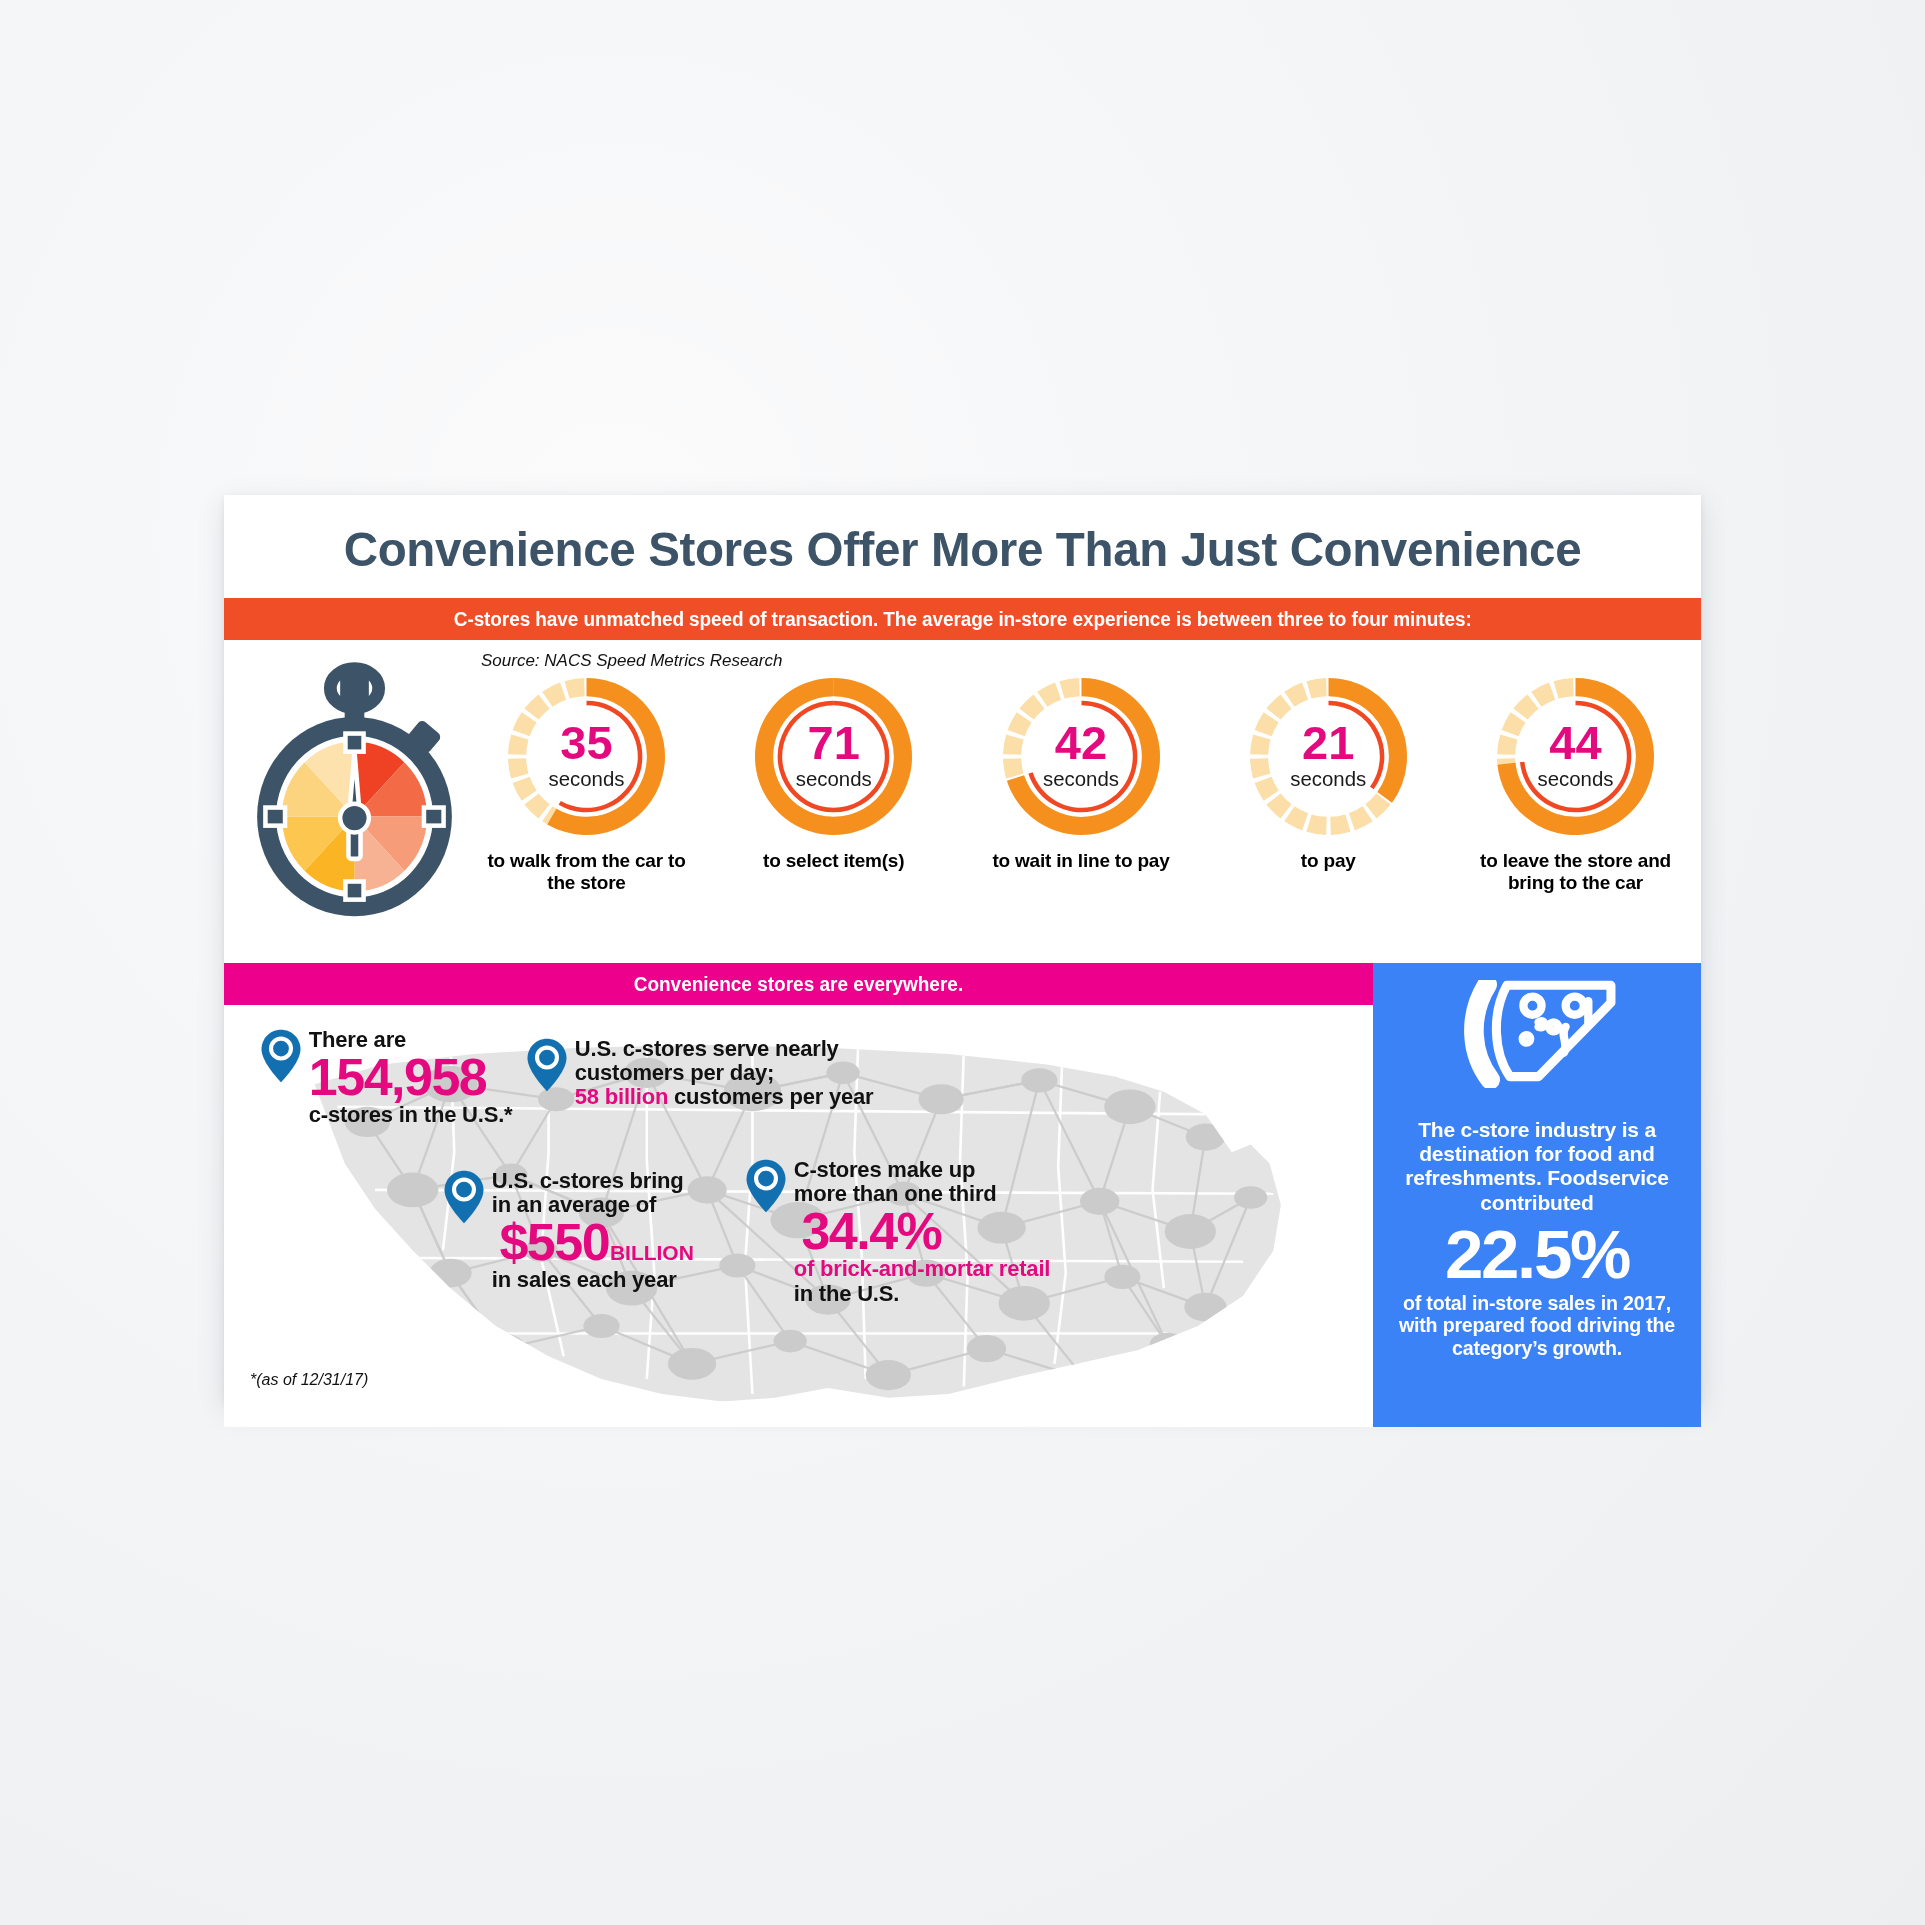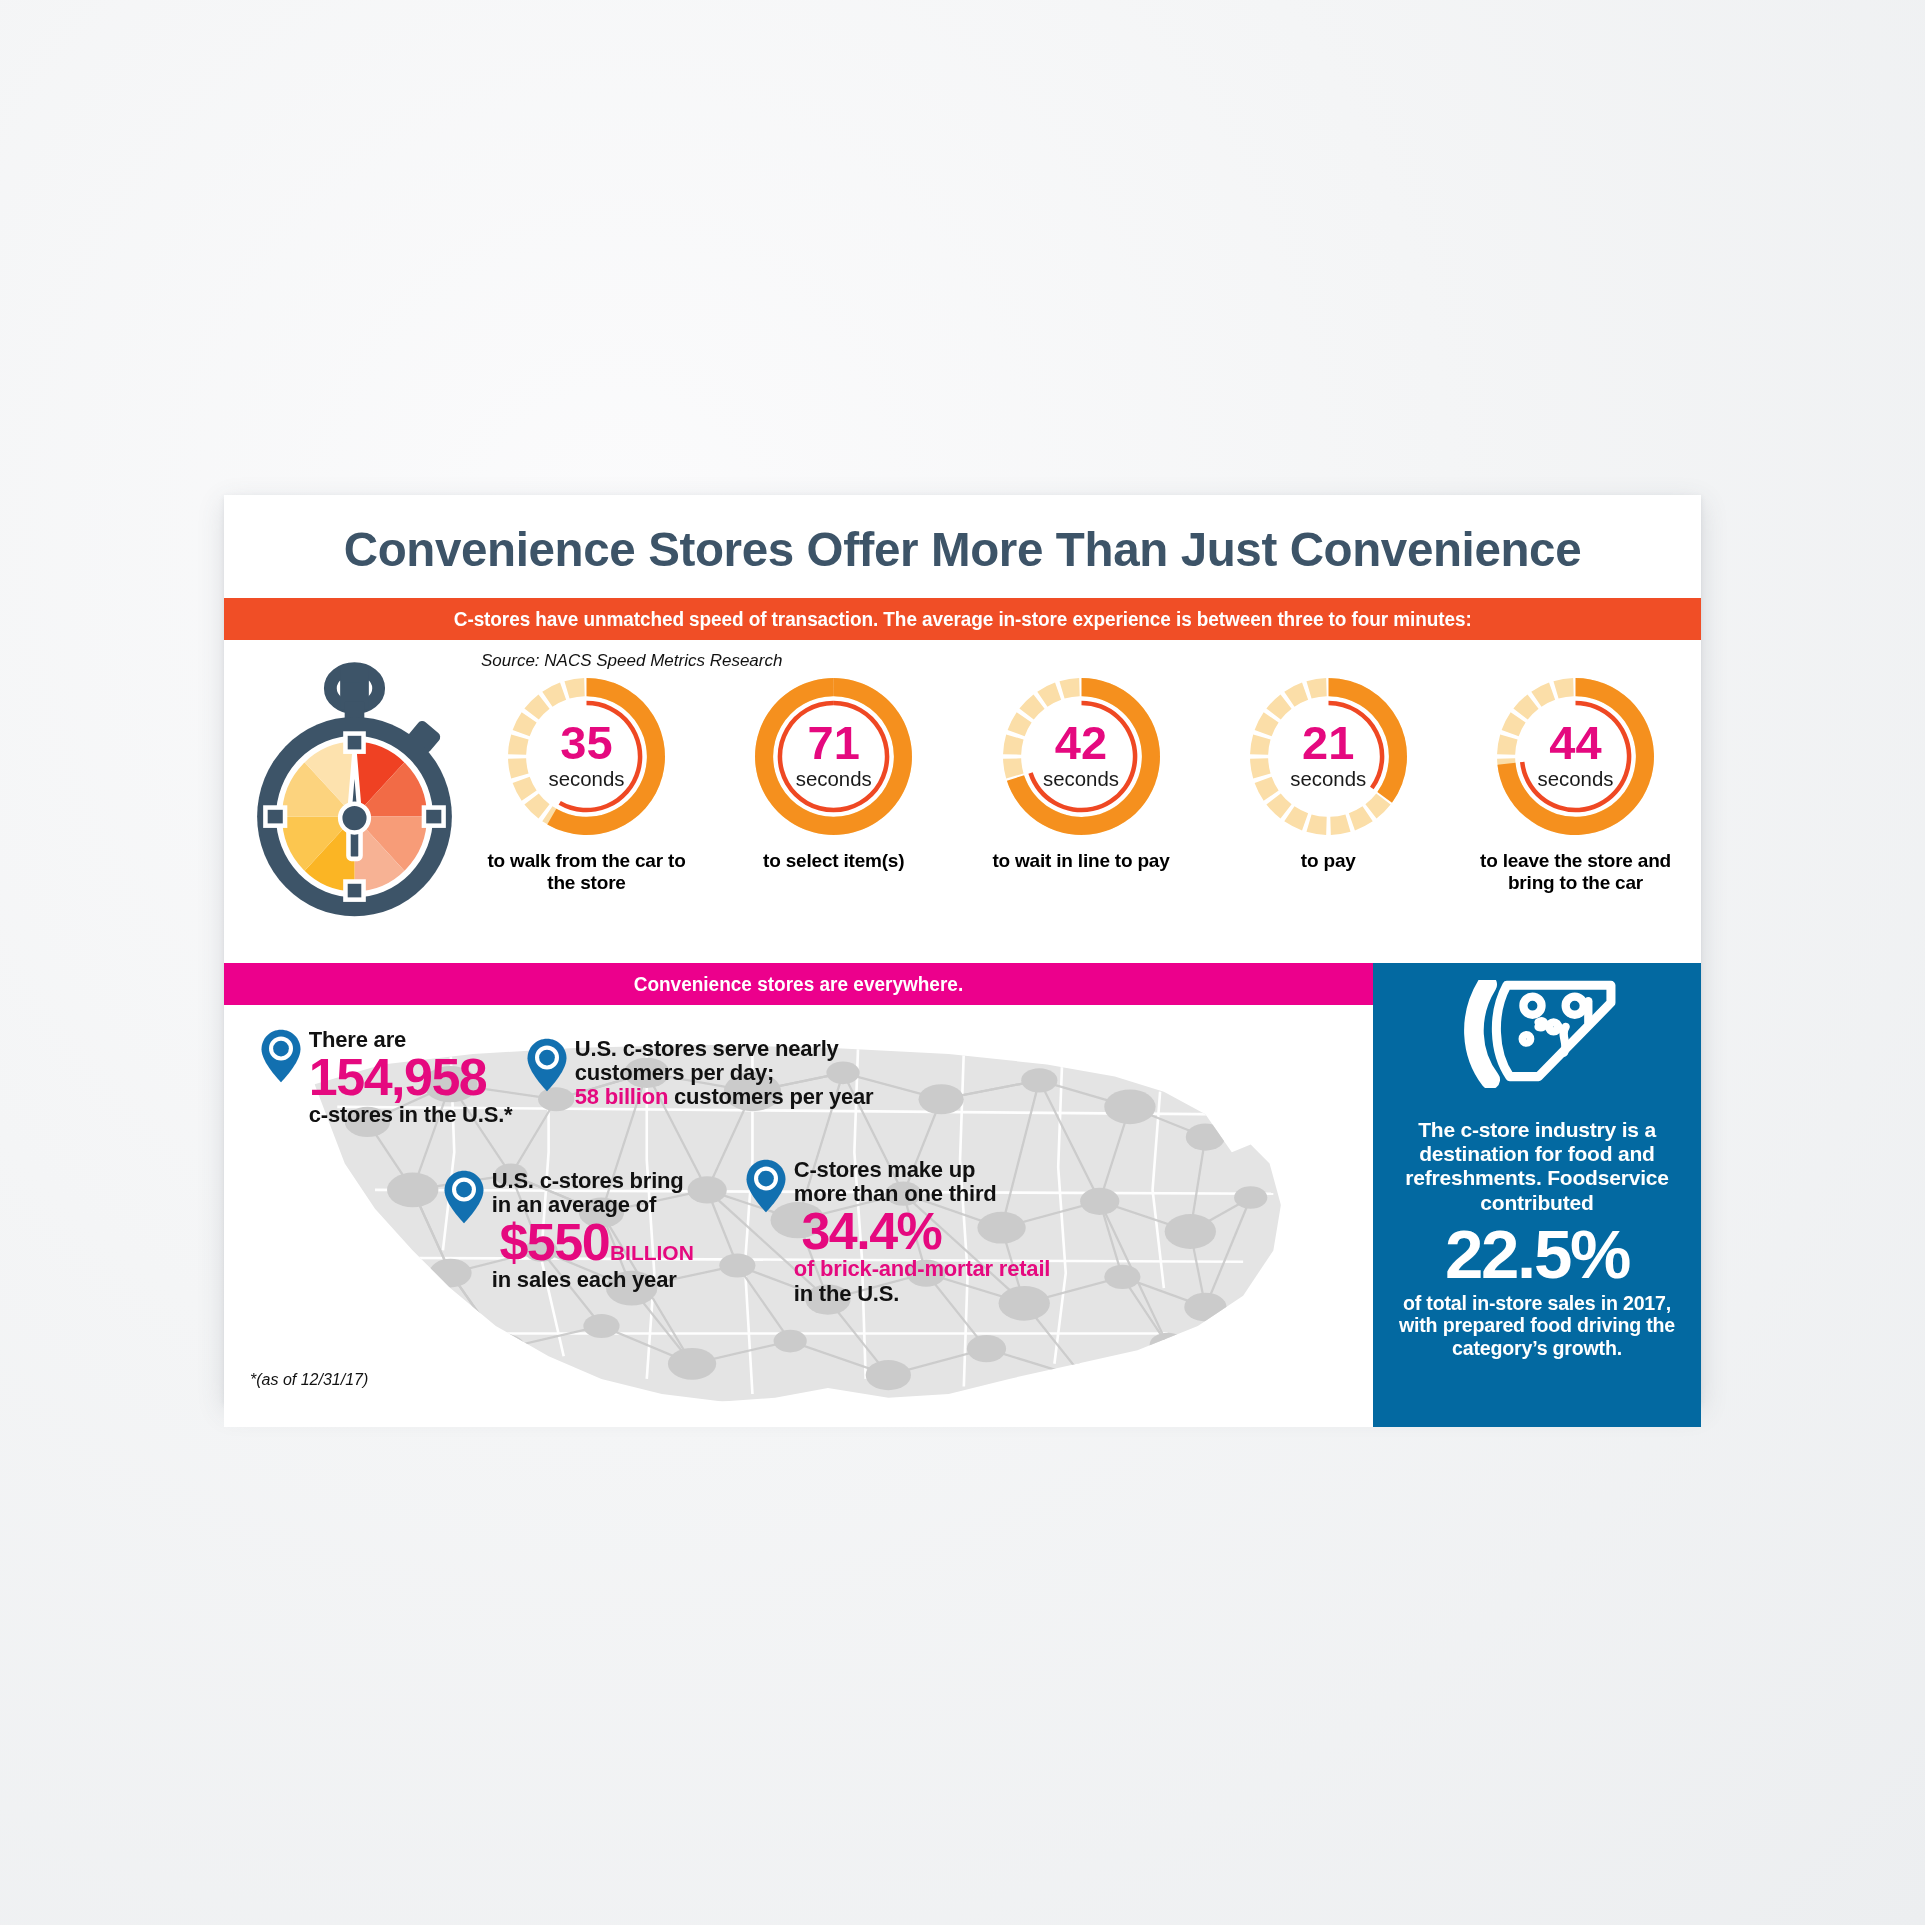--- a/index.html
+++ b/index.html
@@ -117,21 +117,21 @@
 
   #footnote {
     position: absolute; left: 26px; top: 366px;
     font-size: 16px; font-style: italic; color: #111;
   }
 
   
   #foodservice-panel {
     position: absolute; left: 1149px; top: 468px;
     width: 328px; height: 464px;
-    background: #0369a1;
+    background: #3b82f6;
     display: flex; flex-direction: column; align-items: center;
     padding: 16.6px 19.6px 0 19.6px;
   }
   #pizza-icon { width: 166px; height: 108px; flex: 0 0 auto; }
   #foodservice-lead {
     color: #fff; font-size: 21px; font-weight: bold; line-height: 1.16;
     text-align: center; margin-top: 30px; letter-spacing: -0.2px;
   }
   #foodservice-pct {
     color: #fff; font-size: 69px; font-weight: bold; line-height: 1.0;

